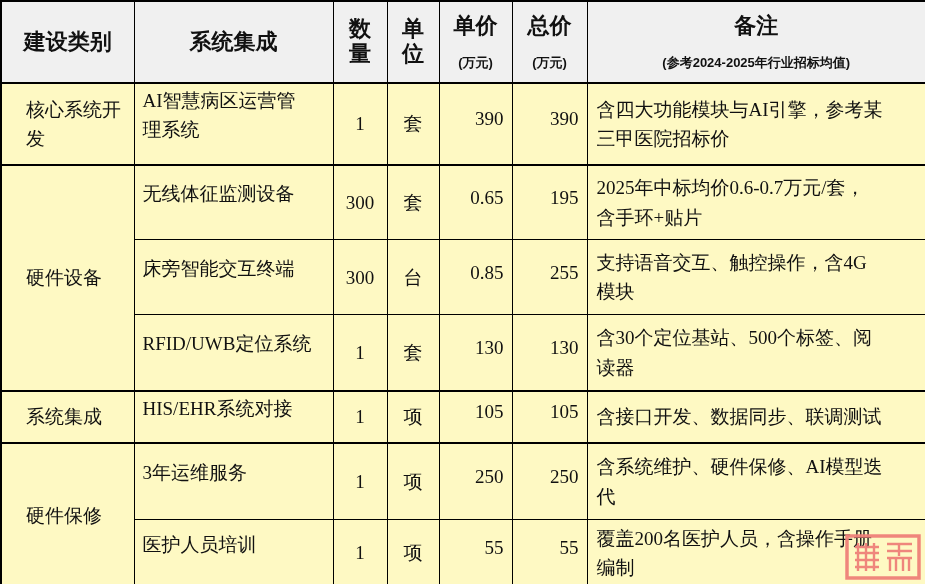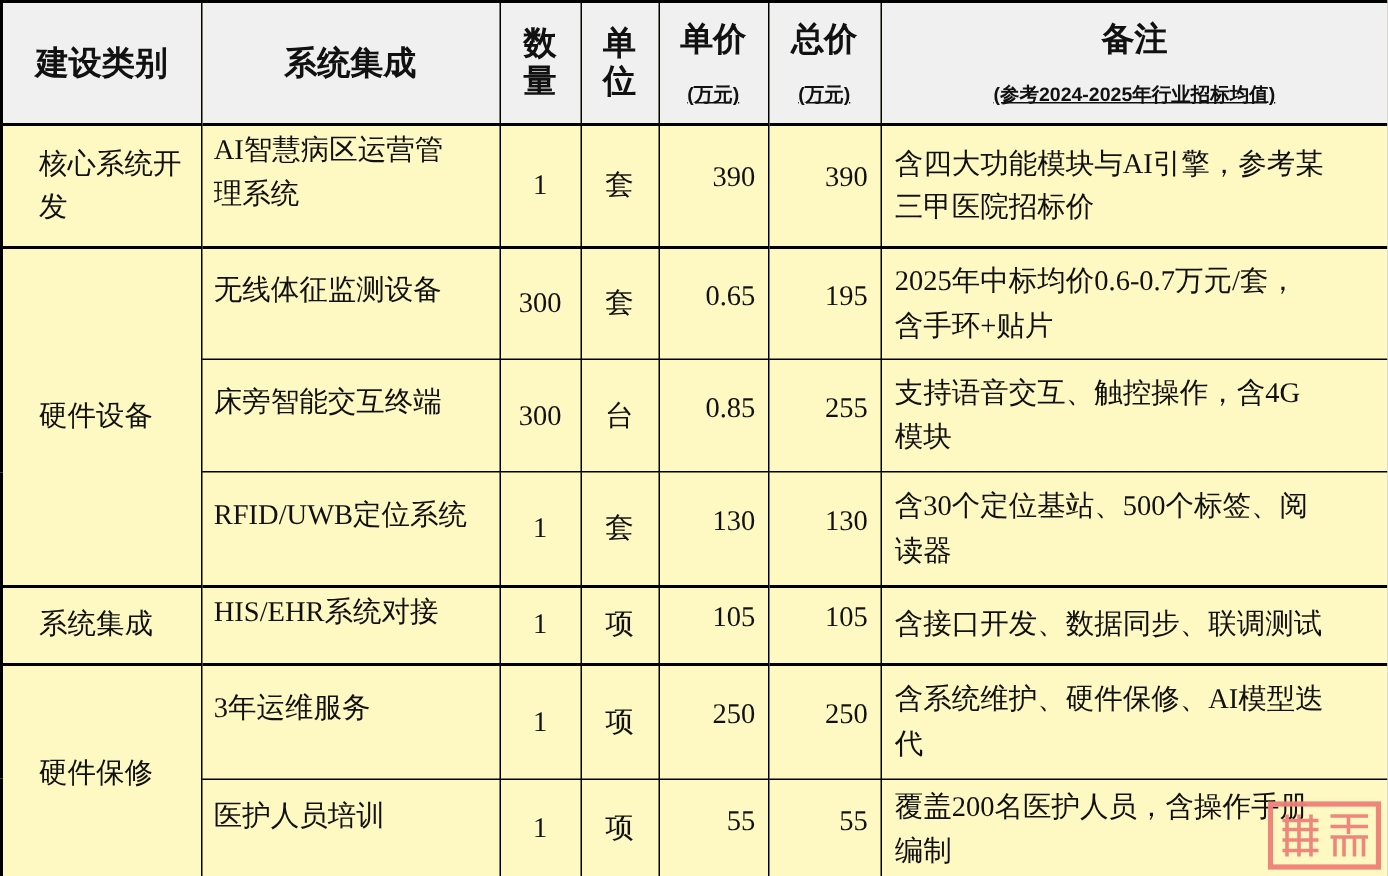--- a/index.html
+++ b/index.html
@@ -32,21 +32,21 @@
   }
   thead th{
     background:#f0f0f0;
     border-bottom:2px solid #000000;
     font-family:"Liberation Sans","DejaVu Sans",sans-serif;
     font-weight:bold;
     text-align:center;
     padding:4px 2px;
   }
   .h-main{font-size:22px;line-height:1.25;}
-  .h-sub{font-size:13px;line-height:1.3;margin-top:16px;text-decoration:underline;}
+  .h-sub{font-size:13px;line-height:1.3;margin-top:16px;}
   .vstack{width:1.08em;margin:0 auto;line-height:1.12;word-break:break-all;}
 
   td{font-size:19px;line-height:1.55;}
   td.cat{
     text-align:left;
     padding:2px 12px 2px 24px;
     white-space:pre-line;
   }
   td.item{
     text-align:left;

